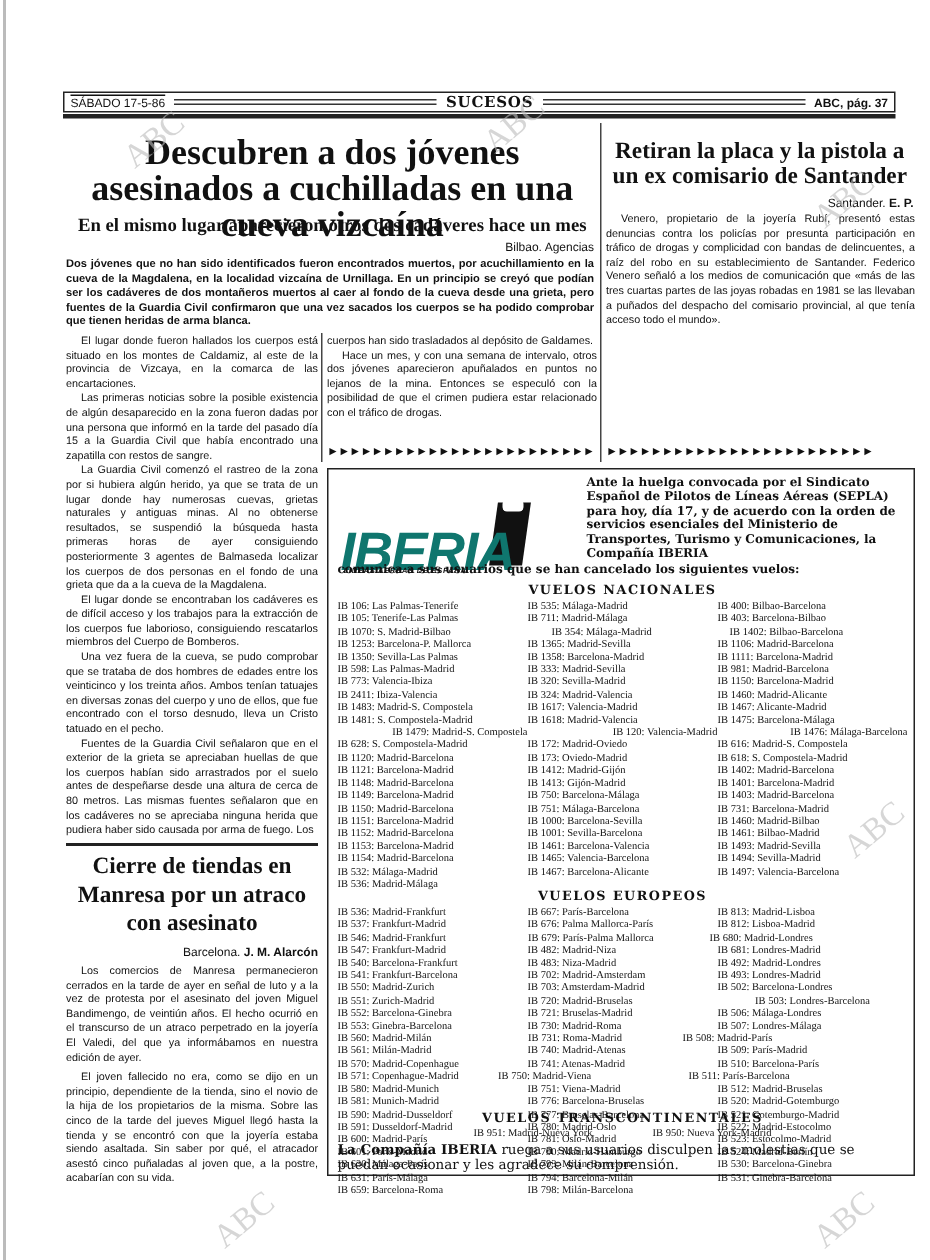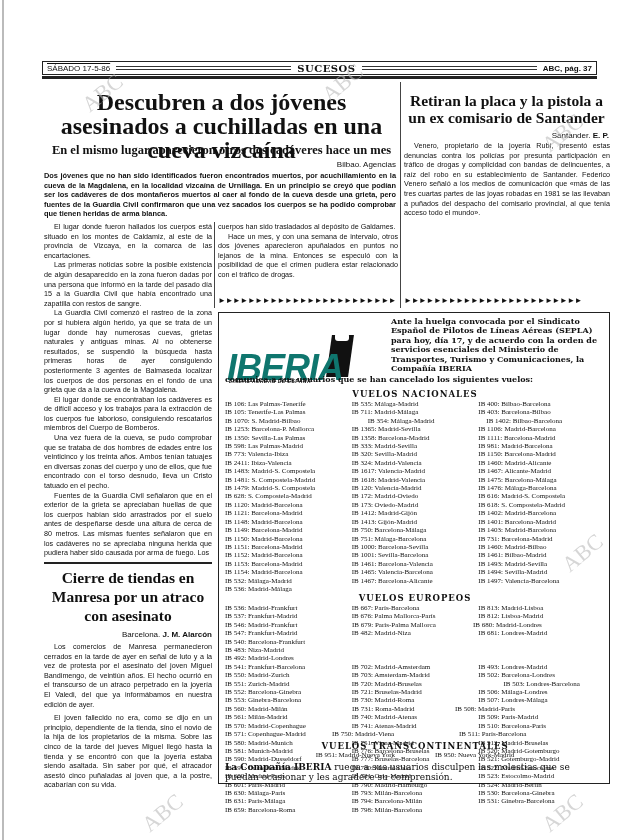--- a/index.html
+++ b/index.html
@@ -141,21 +141,21 @@
       <div style="display: flex;">
         <span style="width: 127px; overflow: hidden; display: inline-block;">IB 1483: Madrid-S. Compostela</span>
         <span style="width: 127px; overflow: hidden; display: inline-block;">IB 1617: Valencia-Madrid</span>
         <span style="width: 127px; overflow: hidden; display: inline-block;">IB 1467: Alicante-Madrid</span>
       </div>
       <div style="display: flex;">
         <span style="width: 127px; overflow: hidden; display: inline-block;">IB 1481: S. Compostela-Madrid</span>
         <span style="width: 127px; overflow: hidden; display: inline-block;">IB 1618: Madrid-Valencia</span>
         <span style="width: 127px; overflow: hidden; display: inline-block;">IB 1475: Barcelona-Málaga</span>
       </div>
-      <div style="display: flex;">
+      <div style="display: flex; text-align: right;">
         <span style="width: 127px; overflow: hidden; display: inline-block;">IB 1479: Madrid-S. Compostela</span>
         <span style="width: 127px; overflow: hidden; display: inline-block;">IB 120: Valencia-Madrid</span>
         <span style="width: 127px; overflow: hidden; display: inline-block;">IB 1476: Málaga-Barcelona</span>
       </div>
       <div style="display: flex;">
         <span style="width: 127px; overflow: hidden; display: inline-block;">IB 628: S. Compostela-Madrid</span>
         <span style="width: 127px; overflow: hidden; display: inline-block;">IB 172: Madrid-Oviedo</span>
         <span style="width: 127px; overflow: hidden; display: inline-block;">IB 616: Madrid-S. Compostela</span>
       </div>
       <div style="display: flex;">
@@ -230,21 +230,21 @@
       <div style="display: flex;">
         <span style="width: 127px; overflow: hidden; display: inline-block;">IB 546: Madrid-Frankfurt</span>
         <span style="width: 121px; overflow: hidden; display: inline-block;">IB 679: París-Palma Mallorca</span>
         <span style="width: 127px; overflow: hidden; display: inline-block;">IB 680: Madrid-Londres</span>
       </div>
       <div style="display: flex;">
         <span style="width: 127px; overflow: hidden; display: inline-block;">IB 547: Frankfurt-Madrid</span>
         <span style="width: 127px; overflow: hidden; display: inline-block;">IB 482: Madrid-Niza</span>
         <span style="width: 127px; overflow: hidden; display: inline-block;">IB 681: Londres-Madrid</span>
       </div>
-      <div style="display: flex; flex-direction: column;">
+      <div style="display: flex;">
         <span style="width: 127px; overflow: hidden; display: inline-block;">IB 540: Barcelona-Frankfurt</span>
         <span style="width: 127px; overflow: hidden; display: inline-block;">IB 483: Niza-Madrid</span>
         <span style="width: 127px; overflow: hidden; display: inline-block;">IB 492: Madrid-Londres</span>
       </div>
       <div style="display: flex;">
         <span style="width: 127px; overflow: hidden; display: inline-block;">IB 541: Frankfurt-Barcelona</span>
         <span style="width: 127px; overflow: hidden; display: inline-block;">IB 702: Madrid-Amsterdam</span>
         <span style="width: 127px; overflow: hidden; display: inline-block;">IB 493: Londres-Madrid</span>
       </div>
       <div style="display: flex;">

